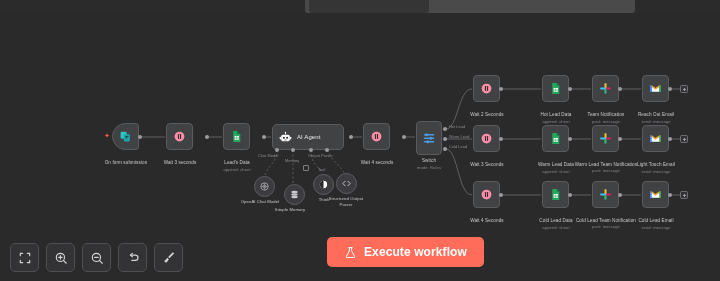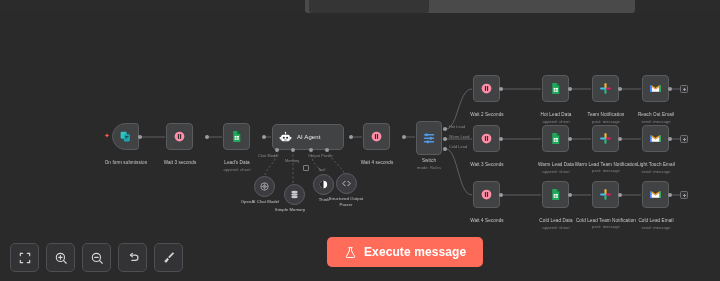--- a/index.html
+++ b/index.html
@@ -552,16 +552,16 @@
       </svg>
     </div>
 
   </div>
 
   <button class="exec">
     <svg width="13" height="13" viewBox="0 0 24 24" fill="none" stroke="#ffffff" stroke-width="1.8" stroke-linecap="round" stroke-linejoin="round">
       <path d="M10 3v6L4.5 19a1.5 1.5 0 0 0 1.3 2.2h12.4A1.5 1.5 0 0 0 19.5 19L14 9V3"></path>
       <path d="M9 3h6"></path>
     </svg>
-    <span>Execute message</span>
+    <span>Execute workflow</span>
   </button>
 
 </div>
 
 </body></html>

